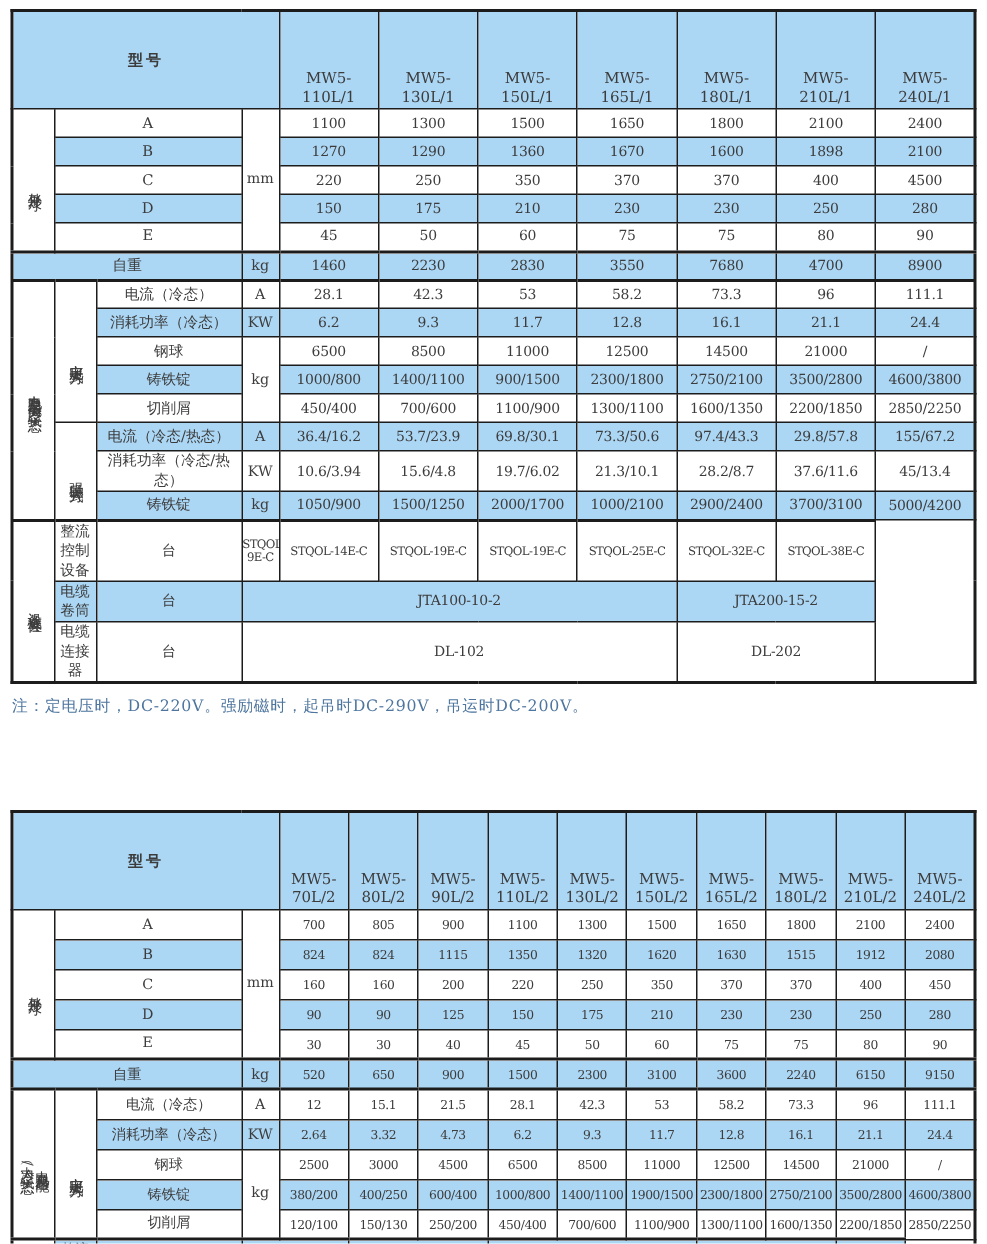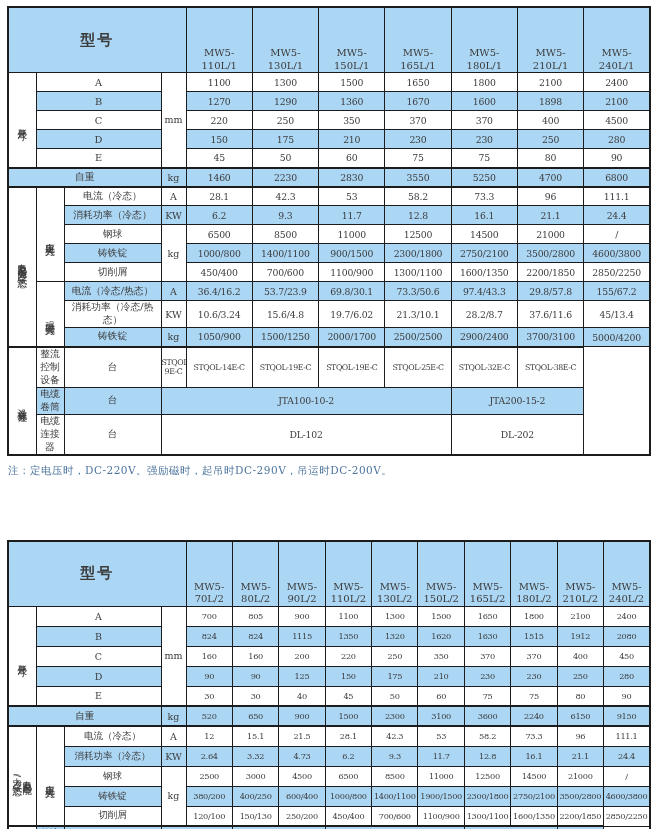--- a/index.html
+++ b/index.html
@@ -12,21 +12,21 @@
   html,body{margin:0;padding:0;background:#fff;}
   body{width:658px;height:829px;font-family:"DejaVu Serif","Liberation Serif",serif;color:var(--celltext);}
   .page{padding:6px 7px 0 7px;}
   .tbl-title{font-family:"Liberation Sans","DejaVu Sans",sans-serif;font-weight:bold;font-size:13.5px;color:var(--title);margin:2px 0 9px 1px;letter-spacing:0.5px;}
   table{border-collapse:collapse;table-layout:fixed;width:644px;border:2px solid var(--border);}
   th,td{border:1px solid var(--border);text-align:center;vertical-align:middle;padding:0;overflow:hidden;color:var(--celltext);}
   tr.shade td,tr.shade th{background:var(--stripe);}
   td.group,td.sub,td.unitm{background:#fff !important;margin-left:19px;}
   tr.thick td{border-top:2px solid var(--border);}
   tr.head th{height:27px;background:var(--stripe);font-weight:normal;}
-  th.mhead .htext{font-size:15px;font-weight:bold;letter-spacing:2px;}
+  th.mhead .htext{font-size:10px;font-weight:bold;letter-spacing:2px;}
   th.model .htext{font-size:10px;line-height:1.25;margin-top:39px;}
   .htext{white-space:pre-line;}
   .vtext{display:inline-block;writing-mode:vertical-rl;line-height:1.05;letter-spacing:1px;white-space:pre-line;font-size:9.5px;}
   td.label .htext{font-size:9.8px;}
   td.unit .htext,td.unitm .htext{font-size:9.5px;}
   td.data .htext{font-size:9.3px;letter-spacing:-0.2px;}
   table.t1 tr{height:19px;}
   table.t2 tr{height:20px;}
   table.t2 td.data .htext{font-size:8.2px;letter-spacing:-0.3px;}
   table.t2 td.label .htext{font-size:9.5px;}
@@ -235,27 +235,27 @@
             <td class="data">
               <div class="htext">2230</div>
             </td>
             <td class="data">
               <div class="htext">2830</div>
             </td>
             <td class="data">
               <div class="htext">3550</div>
             </td>
             <td class="data">
-              <div class="htext">5250</div>
+              <div class="htext">7680</div>
             </td>
             <td class="data">
               <div class="htext">4700</div>
             </td>
             <td class="data">
-              <div class="htext">6800</div>
+              <div class="htext">8900</div>
             </td>
           </tr>
           <tr class="thick ">
             <td rowspan="8" class="group"><div class="vtext">电力及起吊能力（冷态/热态）</div></td>
             <td rowspan="5" class="sub"><div class="vtext">定电压方式</div></td>
             <td class="label">
               <div class="htext">电流（冷态）</div>
             </td>
             <td class="unit">
               <div class="htext">A</div>
@@ -423,21 +423,21 @@
             </td>
           </tr>
           <tr class="">
             <td class="label">
               <div class="htext">消耗功率（冷态/热态）</div>
             </td>
             <td class="unit">
               <div class="htext">KW</div>
             </td>
             <td class="data">
-              <div class="htext">10.6/3.24</div>
+              <div class="htext">10.6/3.94</div>
             </td>
             <td class="data">
               <div class="htext">15.6/4.8</div>
             </td>
             <td class="data">
               <div class="htext">19.7/6.02</div>
             </td>
             <td class="data">
               <div class="htext">21.3/10.1</div>
             </td>
@@ -461,21 +461,21 @@
             <td class="data">
               <div class="htext">1050/900</div>
             </td>
             <td class="data">
               <div class="htext">1500/1250</div>
             </td>
             <td class="data">
               <div class="htext">2000/1700</div>
             </td>
             <td class="data">
-              <div class="htext">2500/2500</div>
+              <div class="htext">1000/2100</div>
             </td>
             <td class="data">
               <div class="htext">2900/2400</div>
             </td>
             <td class="data">
               <div class="htext">3700/3100</div>
             </td>
             <td class="data">
               <div class="htext">5000/4200</div>
             </td>

